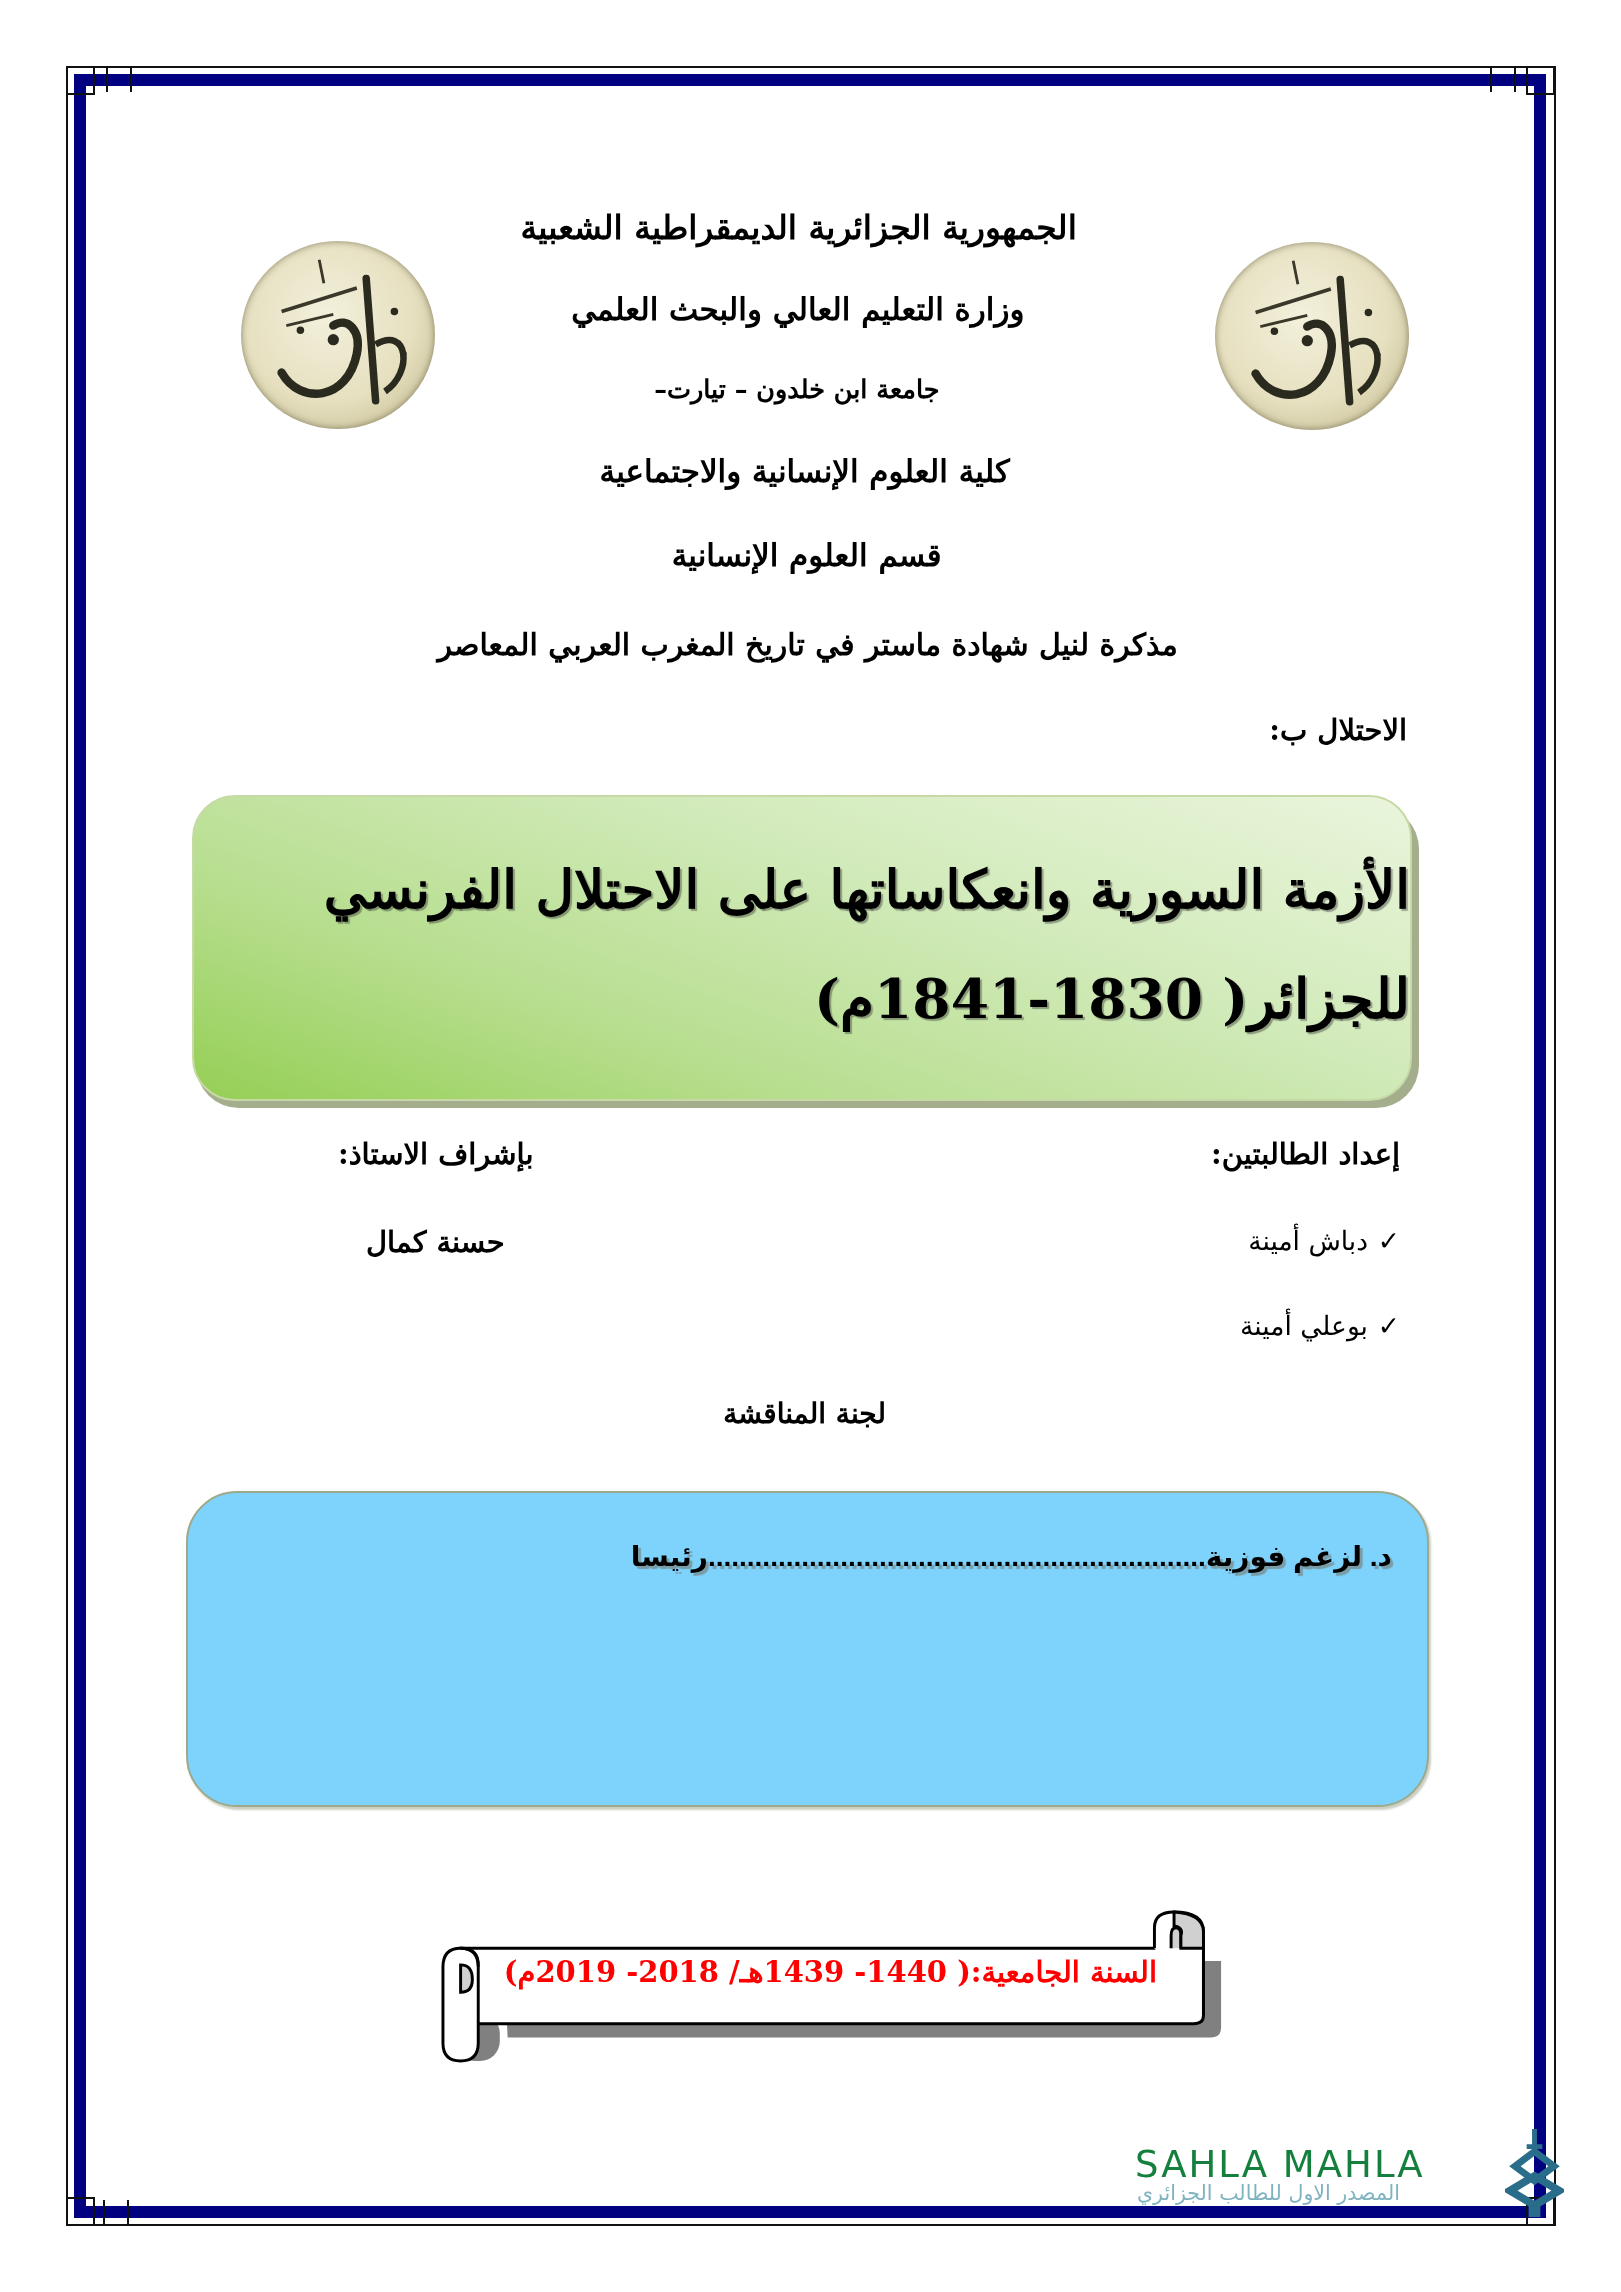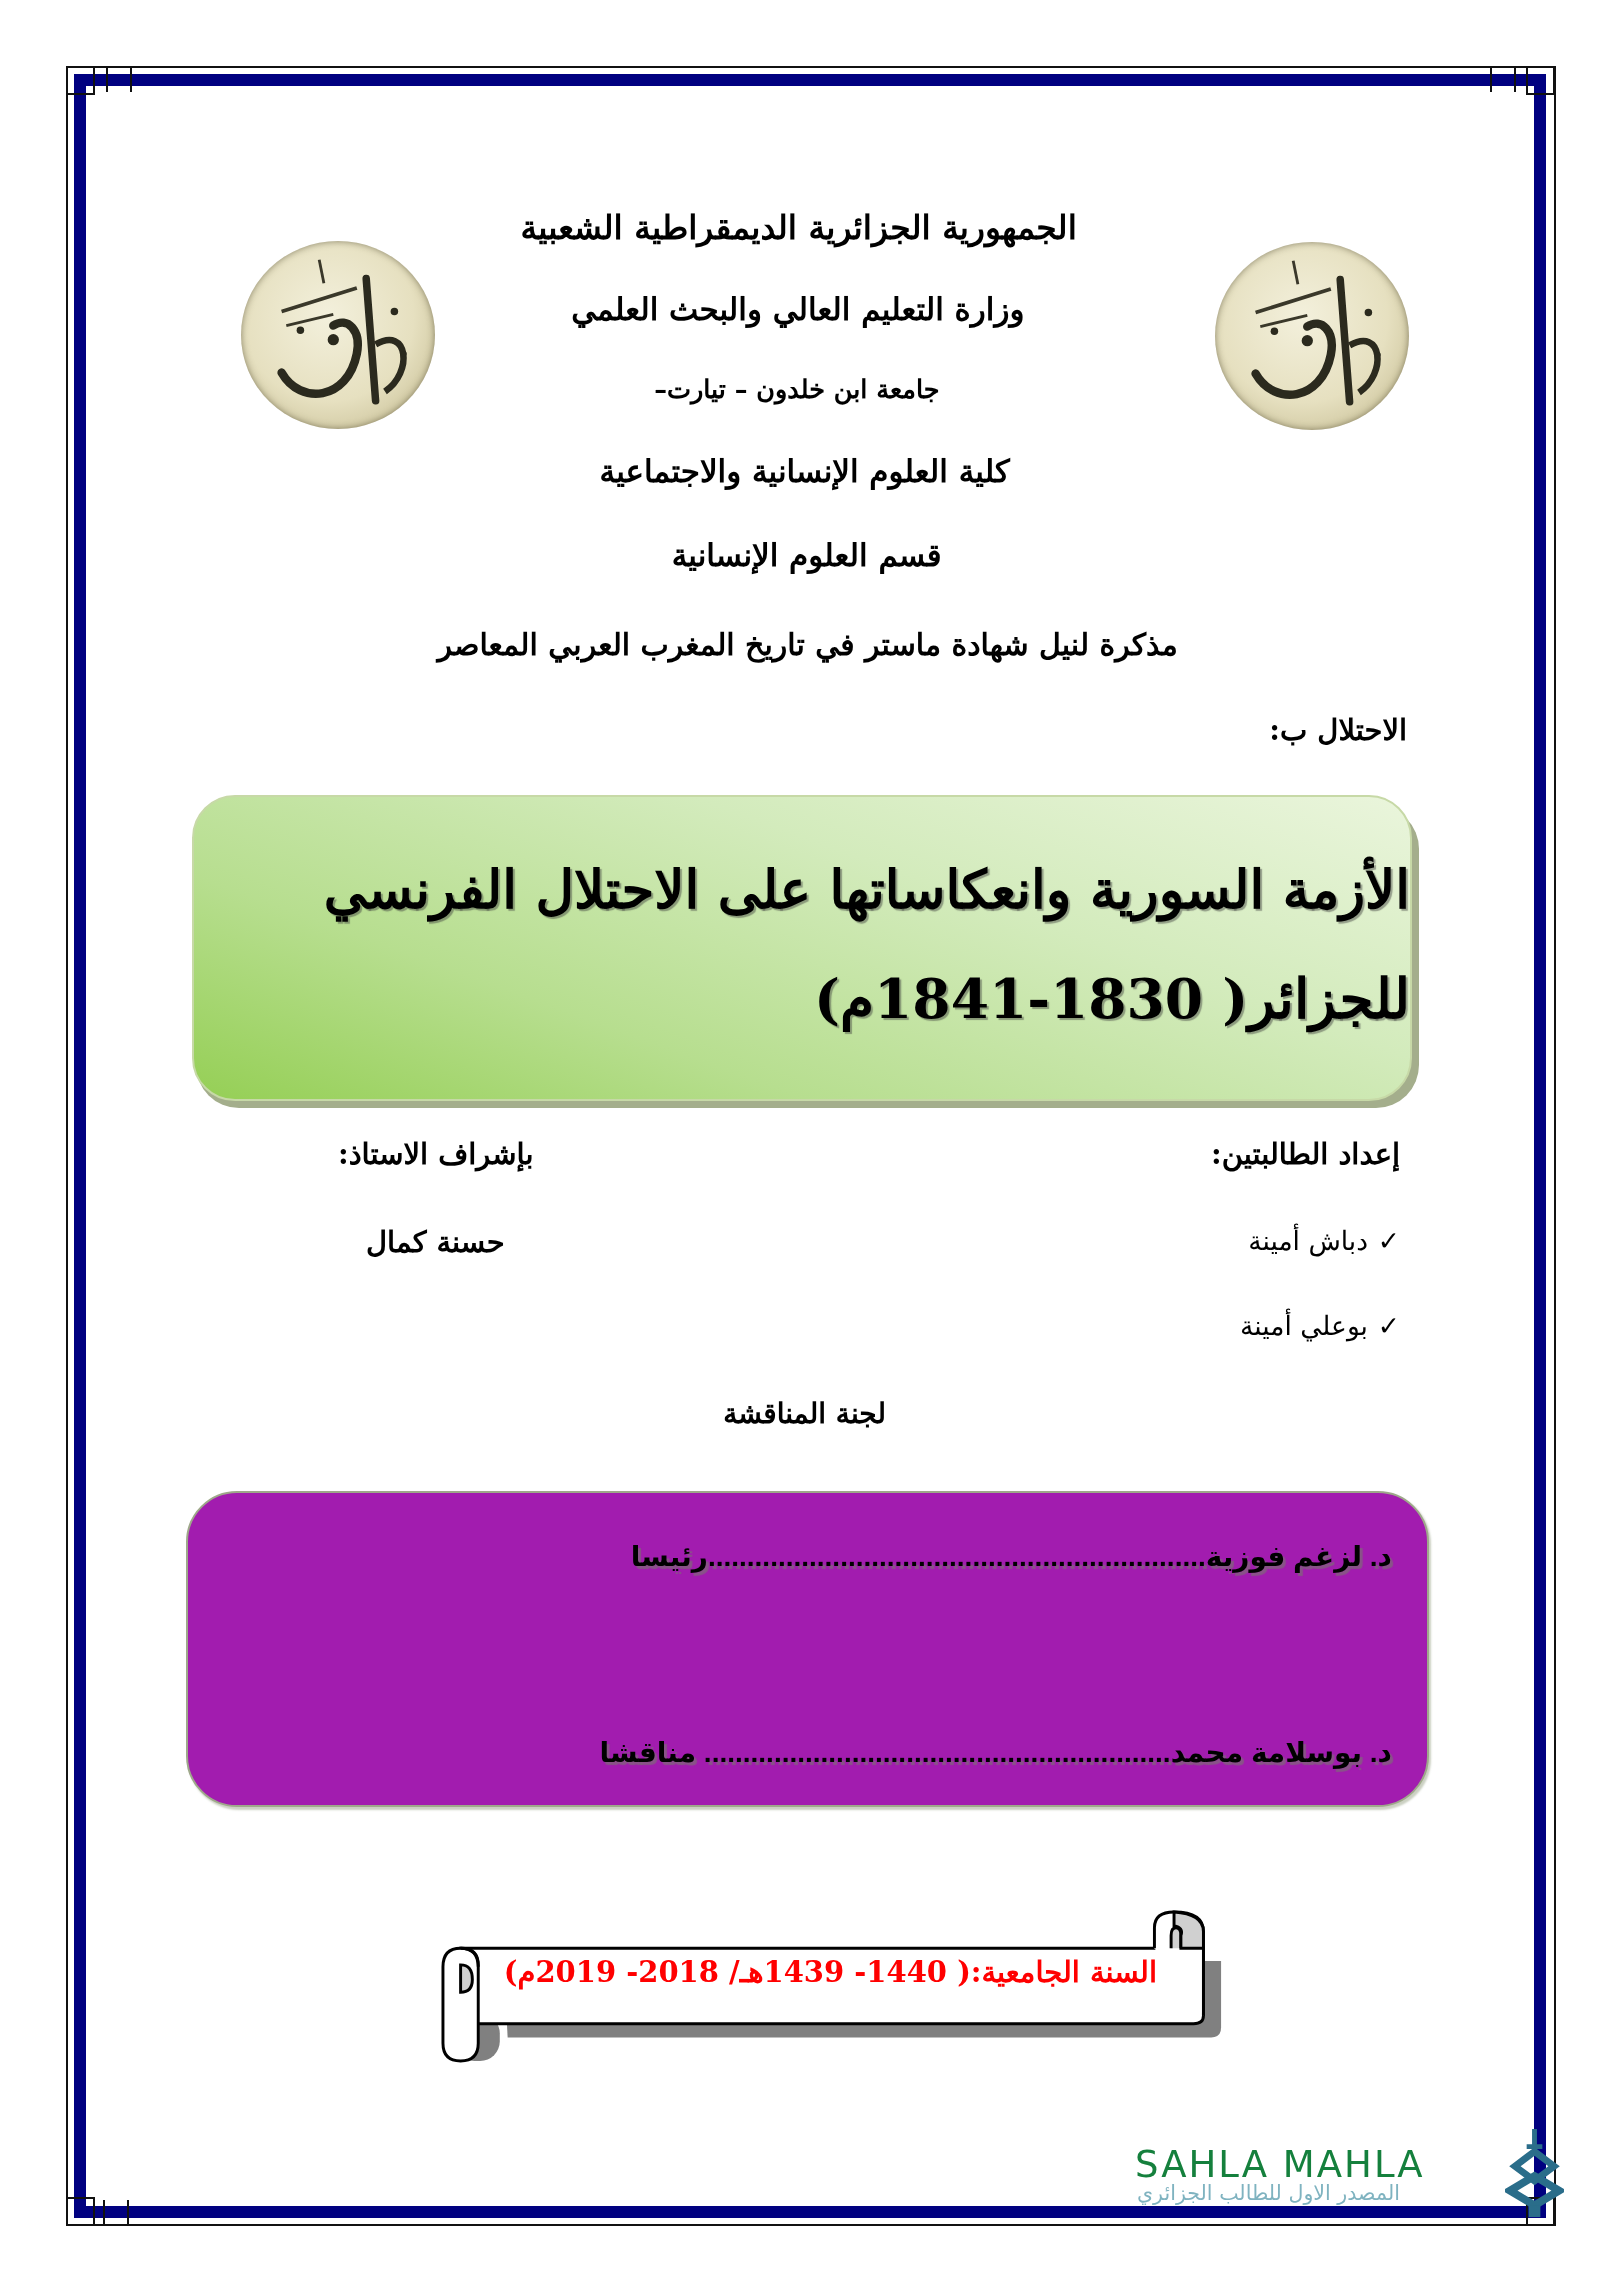--- a/index.html
+++ b/index.html
@@ -76,21 +76,21 @@
   .st1 { top: 1225px; }
   .st2 { top: 1310px; }
   .sup-name { position: absolute; left: 366px; top: 1225px; font-size: 29px; font-weight: bold; direction: rtl; }
   .committee-label { position: absolute; left: 0; width: 1621px; text-align: center; top: 1397px; font-size: 28px; font-weight: bold; direction: rtl; left: -5.9px; }
 
   
   .committee-box {
     position: absolute; left: 186px; top: 1491px; width: 1243px; height: 316px;
     border: 2.9px solid #9ea88a; border-radius: 51px; box-sizing: border-box;
     box-shadow: 2px 2.9px 2px rgba(140,150,120,.45);
-    background: #a21caf;
+    background: #7dd3fc;
   }
   .member {
     position: absolute; right: 35px; direction: rtl; white-space: nowrap;
     font-family: "Liberation Sans", "DejaVu Sans", sans-serif; font-weight: bold; font-size: 28px;
     text-shadow: 2.9px 2.9px 1px rgba(120,120,110,.6);
   }
   .m1 { top: 47px; }
   .m2 { top: 145px; }
   .m3 { top: 243px; }
   .member .dots { letter-spacing: 0; }
@@ -181,23 +181,20 @@
   <span class="check">✓</span><span>بوعلي أمينة</span>
 </div>
 <div class="sup-name">حسنة كمال</div>
 
 <div class="committee-label">لجنة المناقشة</div>
 
 <div class="committee-box">
   <div class="member m1">
     <span>د. لزغم فوزية</span><span class="dots">................................................................</span><span>رئيسا</span>
   </div>
-  <div class="member m3">
-    <span>د. بوسلامة محمد</span><span class="dots">............................................................ </span><span>مناقشا</span>
-  </div>
 </div>
 
 <div class="scroll">
   <svg width="784" height="157" viewBox="0 0 800 160">
 
     <path d="M58 50 H 790 V 118 Q 790 128 780 128 H 62 Z" fill="#808080" transform="translate(6,6)"></path>
     <rect x="8" y="110" width="46" height="48" rx="20" fill="#808080" transform="translate(6,0)"></rect>
 
     <path d="M20 43 H 778 V 112 Q 778 120 768 120 H 20 Z" fill="#ffffff" stroke="#000" stroke-width="3"></path>
 

